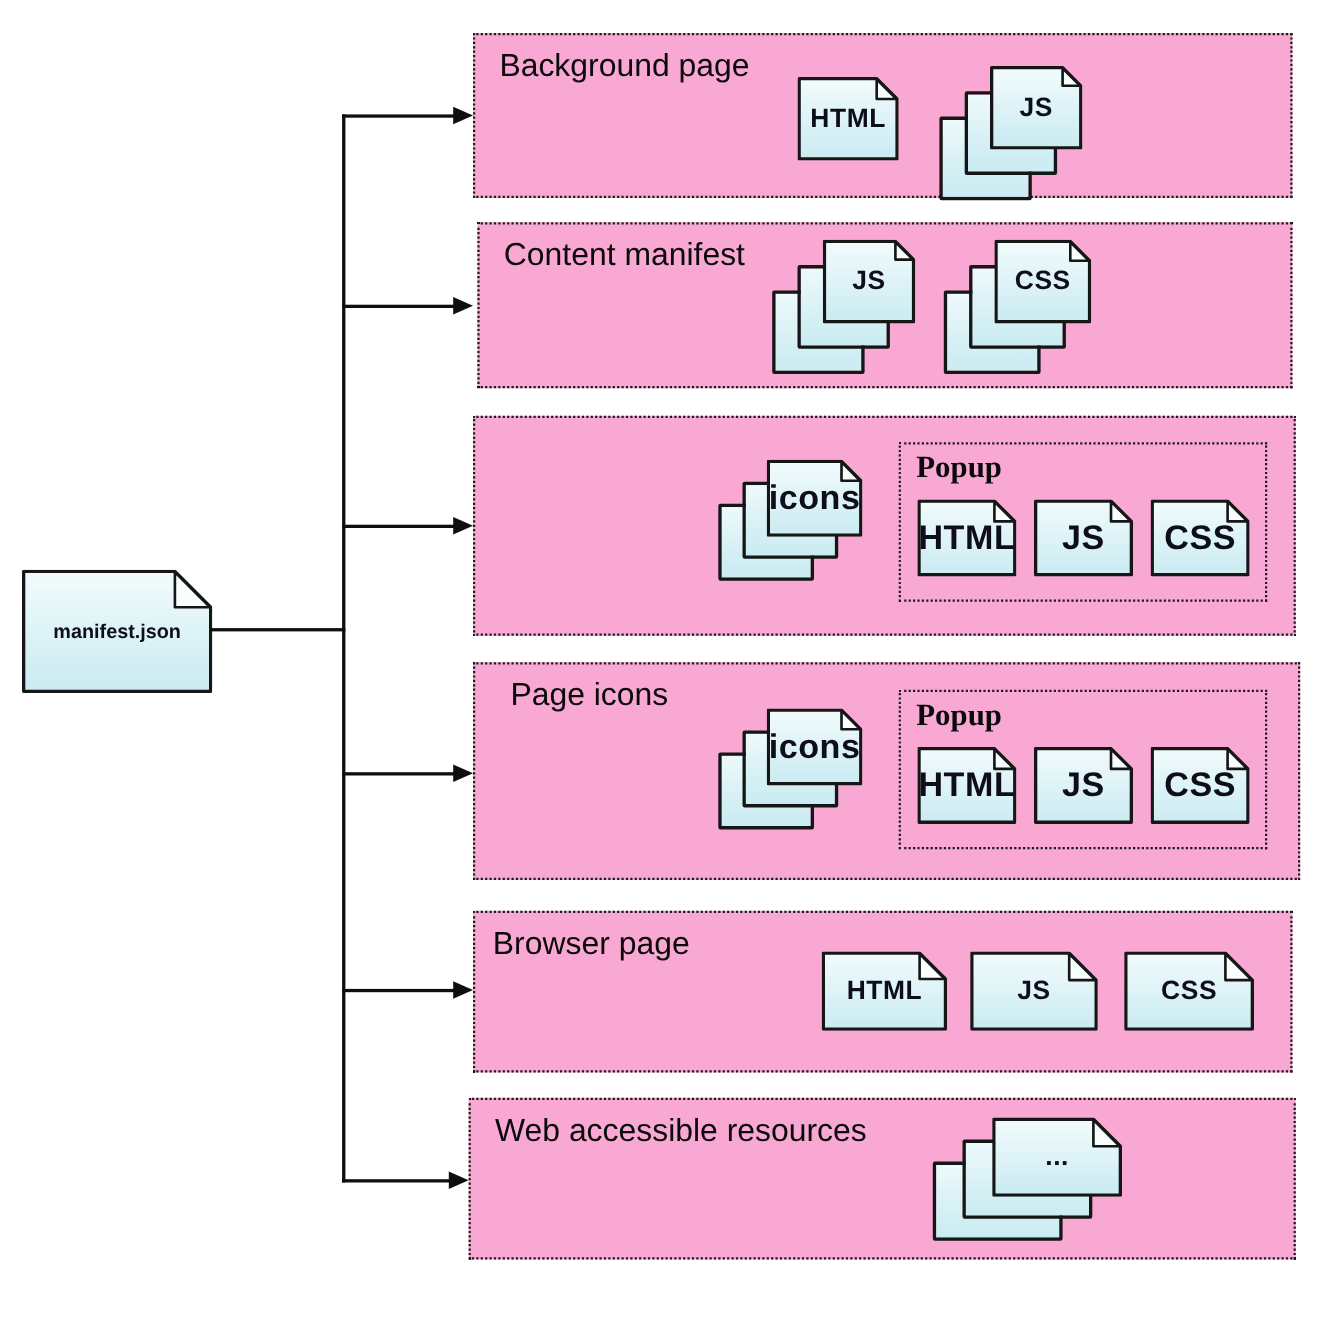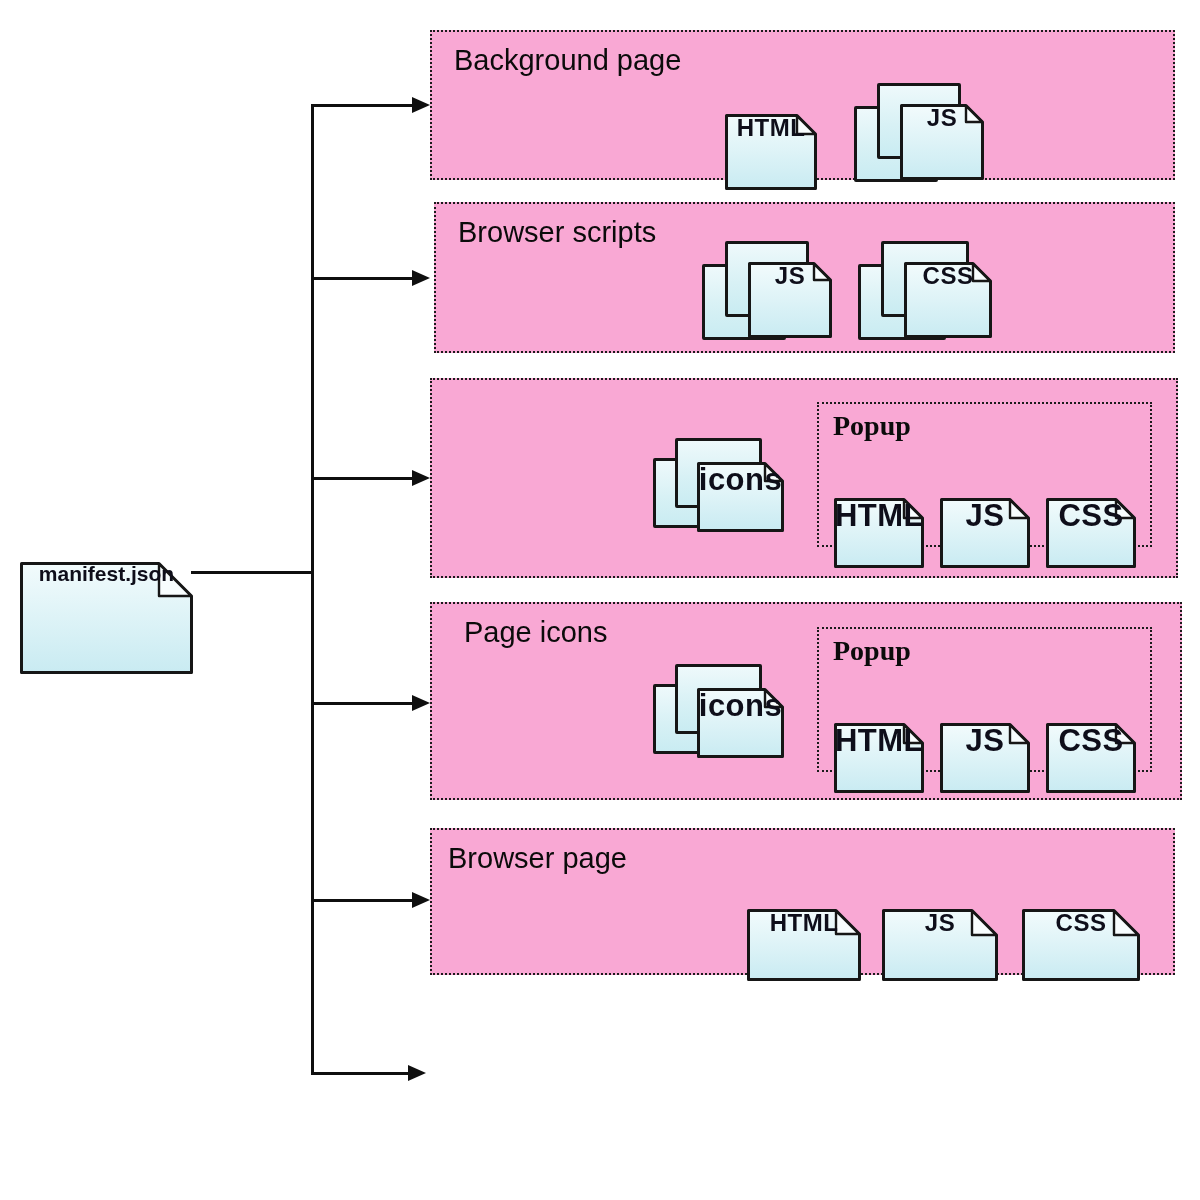--- a/index.html
+++ b/index.html
@@ -11,28 +11,28 @@
   .dbox{position:absolute;border:2px dotted #1b1b1b;box-sizing:border-box;background:#f9a8d4;}
   .box-title{
     position:absolute;top:12px;left:22px;font-size:29px;color:#0b0b0b;
     font-family:"Liberation Sans",sans-serif;white-space:nowrap;
   }
   .popup-title{
     position:absolute;top:6px;left:14px;font-size:28px;font-weight:bold;color:#0b0b0b;
     font-family:"Liberation Serif",serif;white-space:nowrap;
   }
   
-  .doc{position:absolute;display:flex;align-items:flex-start;justify-content:center;box-sizing:border-box;margin-top:44px;}
+  .doc{position:absolute;display:flex;align-items:center;justify-content:center;box-sizing:border-box;}
   .doc-svg{position:absolute;left:0;top:0;pointer-events:none;}
   .doc-label{
     position:relative;z-index:1;font-weight:bold;font-size:24px;color:#0e0e1a;
     font-family:"Liberation Sans",sans-serif;letter-spacing:0.5px;
   }
   .doc-label.small{font-size:31px;}
-  .doc-label.big{font-size:21px;letter-spacing:0;}
+  .doc-label.big{font-size:18px;letter-spacing:0;}
   
   .sheet{
     position:absolute;box-sizing:border-box;border:3px solid #161616;border-radius:2px;
     background:linear-gradient(180deg,#eef9fb 0%,#d8f1f5 55%,#c9ecf2 100%);
   }
   .stack{position:absolute;}
   
   .hline{position:absolute;height:3px;background:#0f0f0f;}
   .vline{position:absolute;width:3px;background:#0f0f0f;}
   .arrowhead{
@@ -109,21 +109,21 @@
             </defs>
             <path d="M1.5 1.5 H66 L82.5 18 V74.5 H1.5 Z" fill="url(#docGrad2)" stroke="#161616" stroke-width="3" stroke-linejoin="round"></path>
             <path d="M66 2 L82 18 L66 18 Z" fill="#f8fdfe" stroke="#161616" stroke-width="2.4" stroke-linejoin="round"></path>
           </svg>
         <span class="doc-label">JS</span>
       </div>
     </div>
   </div>
 
   <div class="dbox" style="left:434px;top:202px;width:741px;height:151px">
-    <span class="box-title">Browser scripts</span>
+    <span class="box-title">Content manifest</span>
     <div class="stack" style="left:266px;top:14px;width:130px;height:122px">
       <div class="sheet" style="left:0;top:46px;width:84px;height:76px"></div>
       <div class="sheet" style="left:23px;top:23px;width:84px;height:76px"></div>
       <div class="doc" style="left:46px;top:0;width:84px;height:76px">
           <svg viewBox="0 0 84 76" width="84" height="76" class="doc-svg">
             <defs>
               <linearGradient id="docGrad3" x1="0" y1="0" x2="0" y2="1">
                 <stop offset="0" stop-color="#f2fbfc"></stop>
                 <stop offset="1" stop-color="#c9ebf2"></stop>
               </linearGradient>
@@ -314,14 +314,34 @@
               <stop offset="1" stop-color="#c9ebf2"></stop>
             </linearGradient>
           </defs>
           <path d="M1.5 1.5 H92 L116.5 26 V70.5 H1.5 Z" fill="url(#docGrad15)" stroke="#161616" stroke-width="3" stroke-linejoin="round"></path>
           <path d="M92 2 L116 26 L92 26 Z" fill="#f8fdfe" stroke="#161616" stroke-width="2.4" stroke-linejoin="round"></path>
         </svg>
       <span class="doc-label">CSS</span>
     </div>
   </div>
 
+  <div class="dbox" style="left:426px;top:998px;width:752px;height:147px">
+    <span class="box-title">Web accessible resources</span>
+    <div class="stack" style="left:420px;top:16px;width:172px;height:112px">
+      <div class="sheet" style="left:0;top:40px;width:118px;height:72px"></div>
+      <div class="sheet" style="left:27px;top:20px;width:118px;height:72px"></div>
+      <div class="doc" style="left:54px;top:0;width:118px;height:72px">
+          <svg viewBox="0 0 118 72" width="118" height="72" class="doc-svg">
+            <defs>
+              <linearGradient id="docGrad16" x1="0" y1="0" x2="0" y2="1">
+                <stop offset="0" stop-color="#f2fbfc"></stop>
+                <stop offset="1" stop-color="#c9ebf2"></stop>
+              </linearGradient>
+            </defs>
+            <path d="M1.5 1.5 H92 L116.5 26 V70.5 H1.5 Z" fill="url(#docGrad16)" stroke="#161616" stroke-width="3" stroke-linejoin="round"></path>
+            <path d="M92 2 L116 26 L92 26 Z" fill="#f8fdfe" stroke="#161616" stroke-width="2.4" stroke-linejoin="round"></path>
+          </svg>
+        <span class="doc-label">...</span>
+      </div>
+    </div>
+  </div>
 
 </div>
 
 </body></html>

